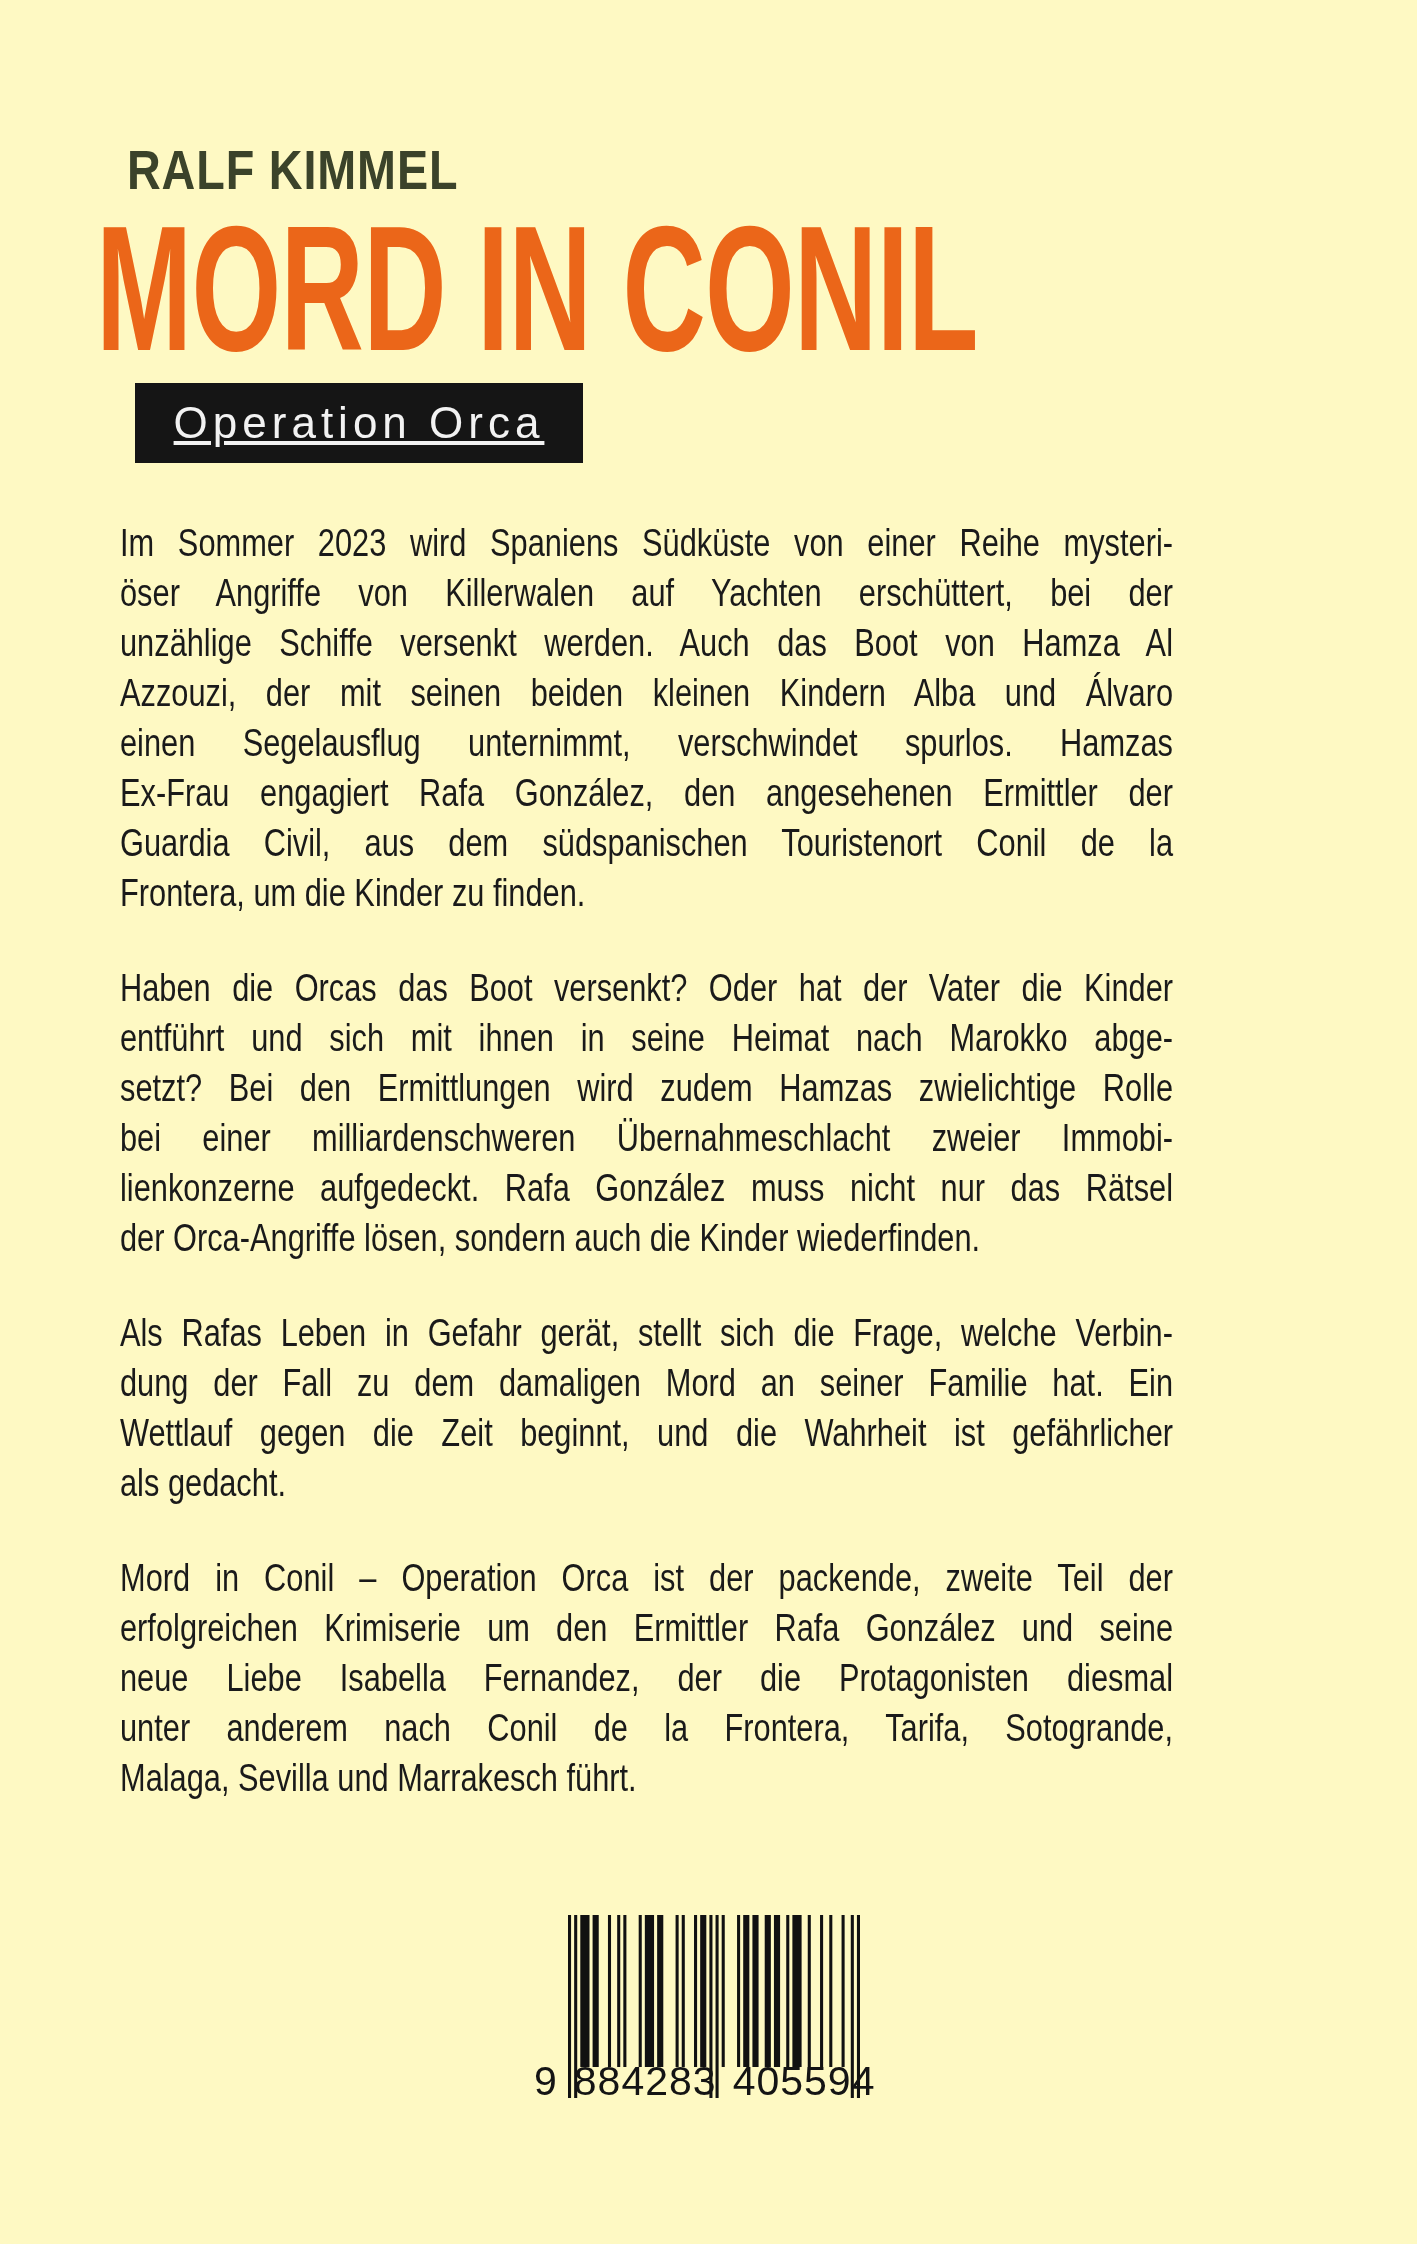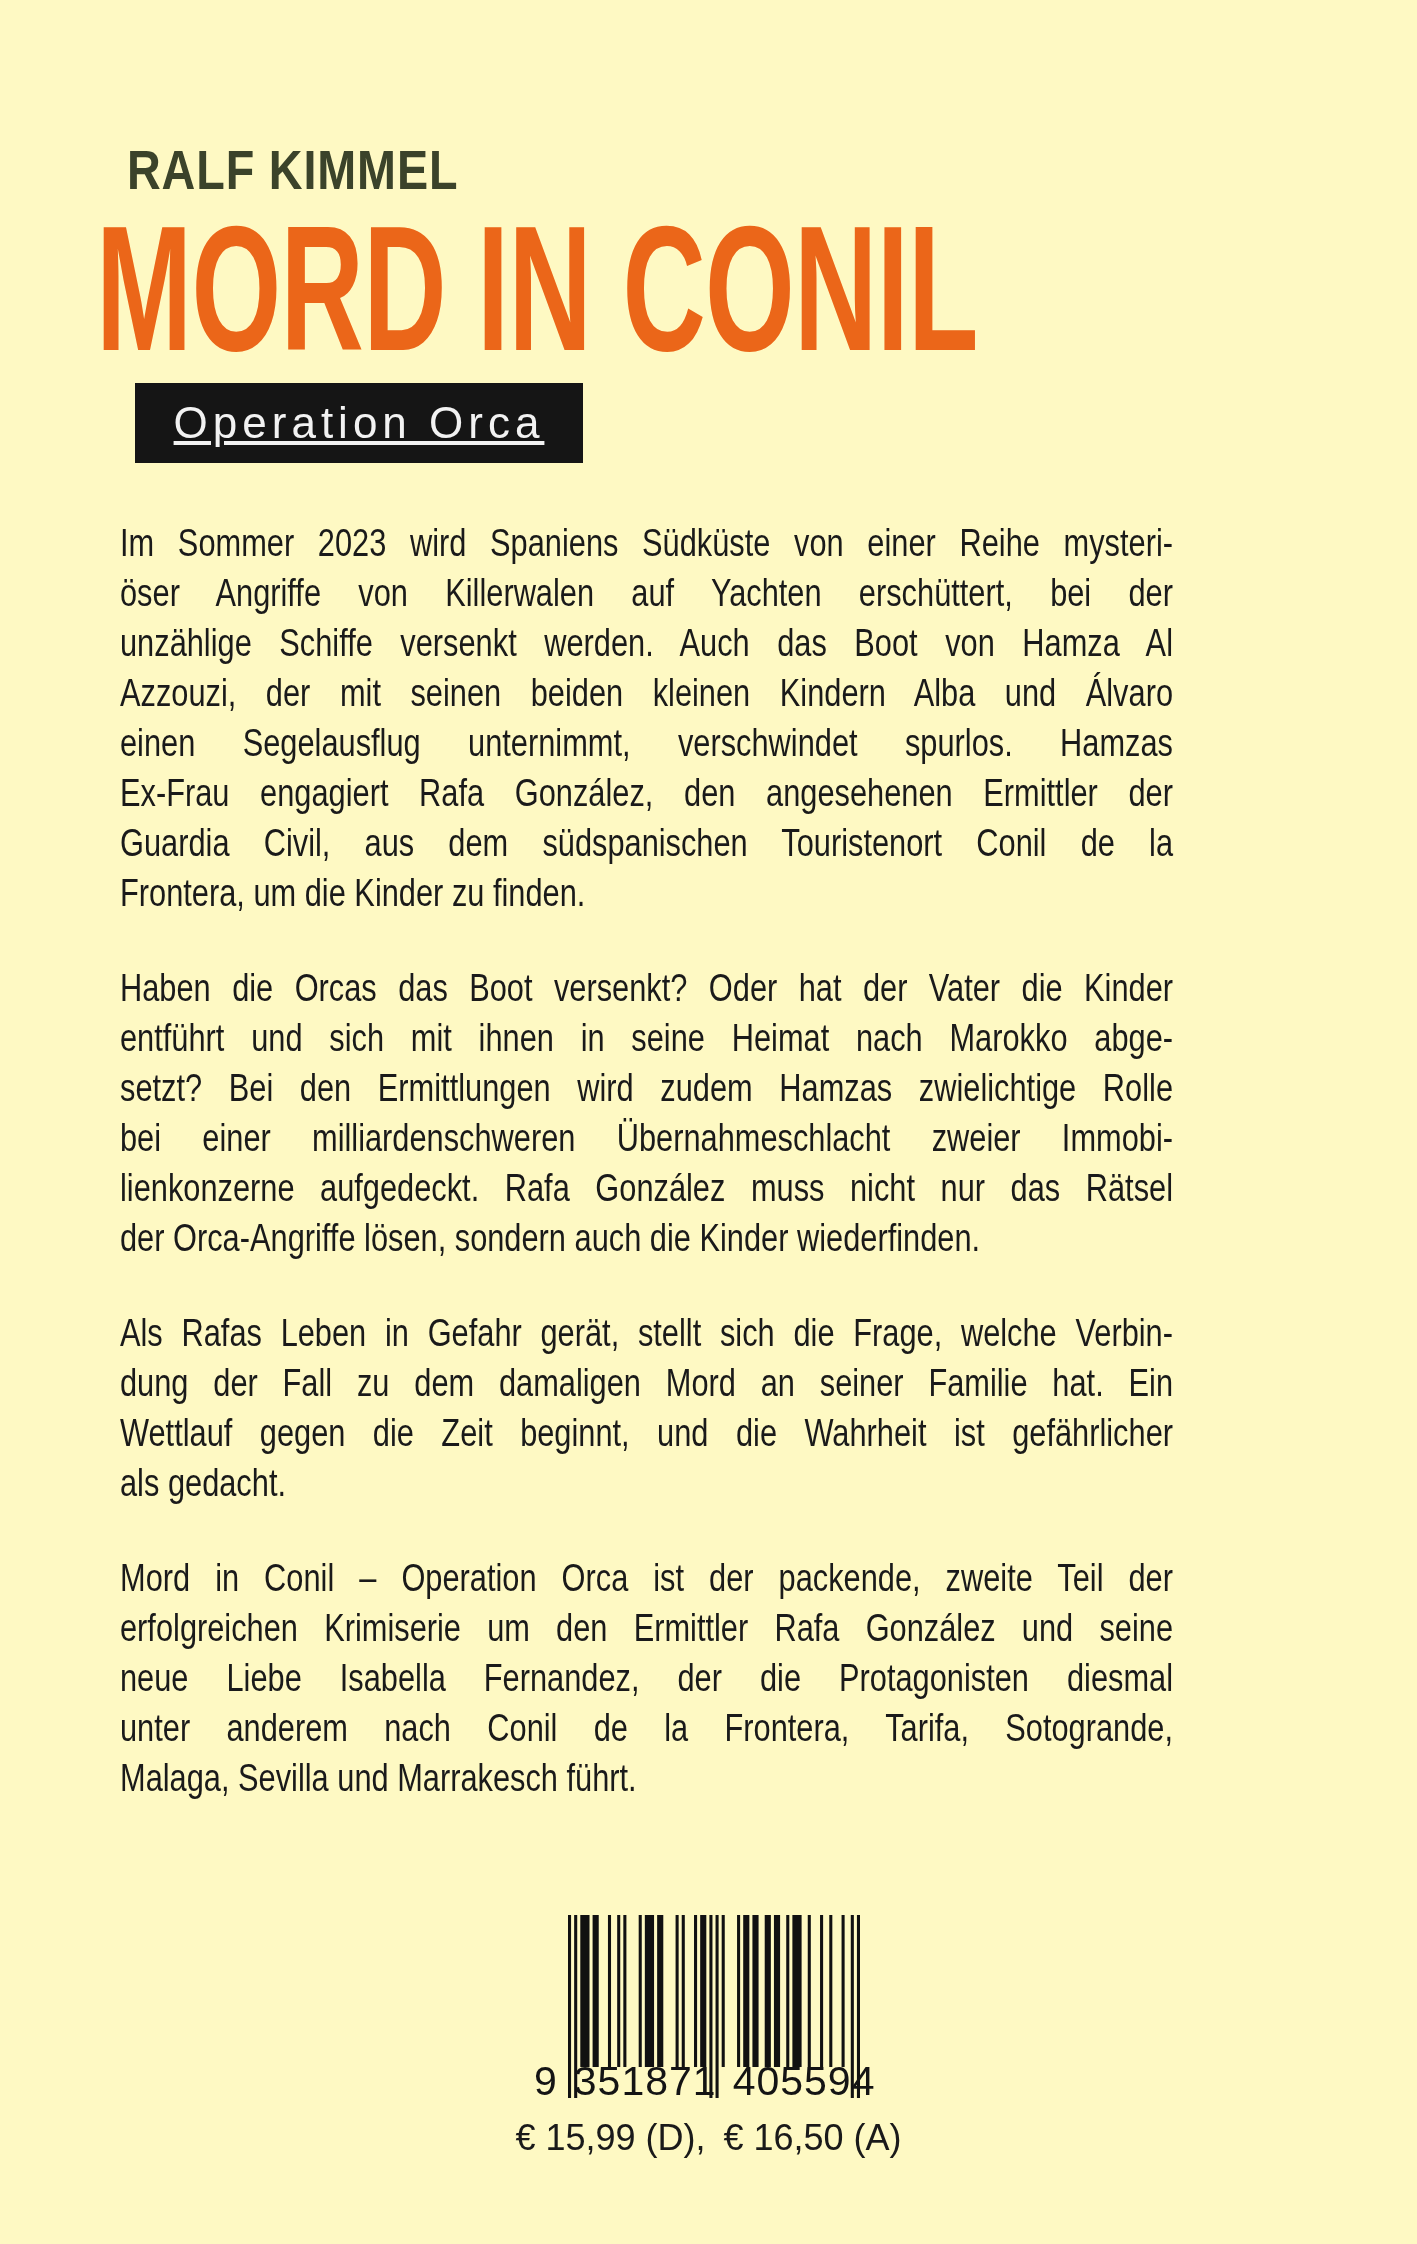--- a/index.html
+++ b/index.html
@@ -143,19 +143,18 @@
       <rect x="239.75" y="0" width="3.07" height="152" fill="#111"></rect>
       <rect x="252.04" y="0" width="3.07" height="152" fill="#111"></rect>
       <rect x="261.26" y="0" width="3.07" height="152" fill="#111"></rect>
       <rect x="273.56" y="0" width="3.07" height="152" fill="#111"></rect>
       <rect x="282.78" y="0" width="3.07" height="183" fill="#111"></rect>
       <rect x="288.93" y="0" width="3.07" height="183" fill="#111"></rect>
     </svg>
 
   <div class="isbn">
     <span>9</span>
-    <span>351871</span>
+    <span>884283</span>
     <span>405594</span>
   </div>
 
-  <div class="price">€ 15,99 (D), € 16,50 (A)</div>
 
 </div>
 
 </body></html>

